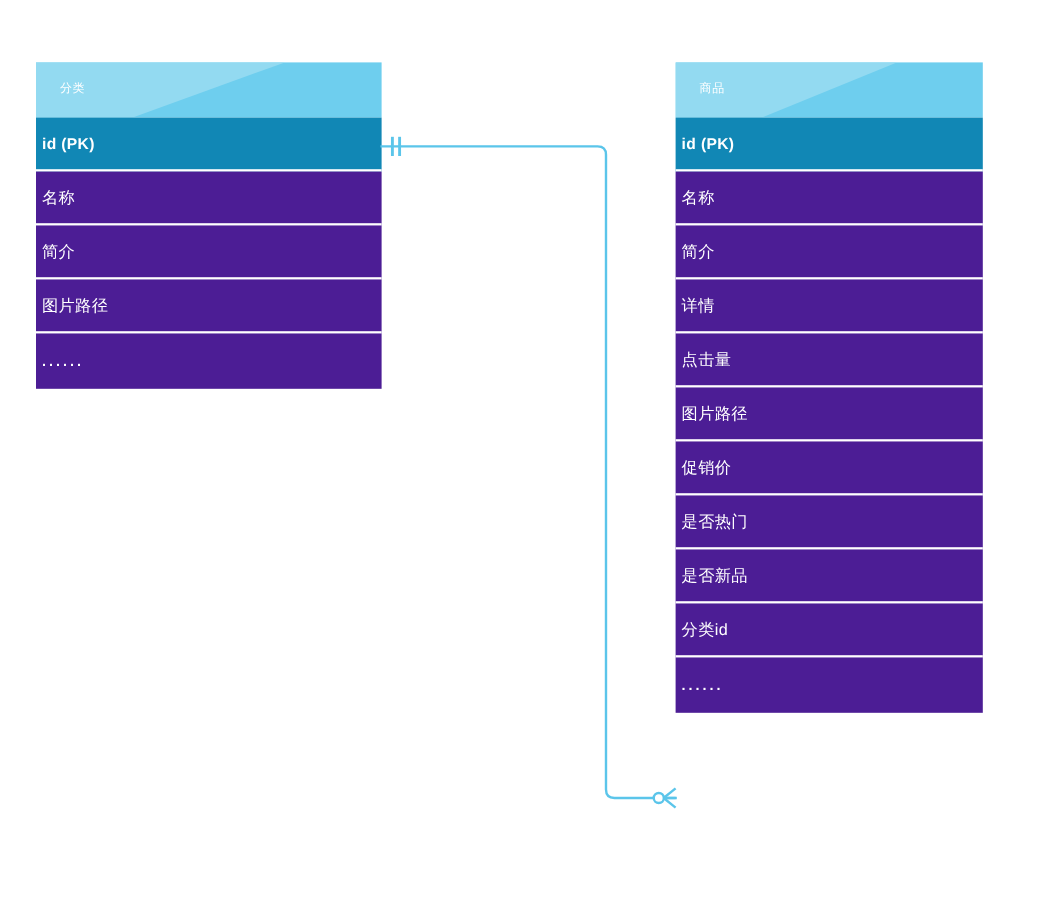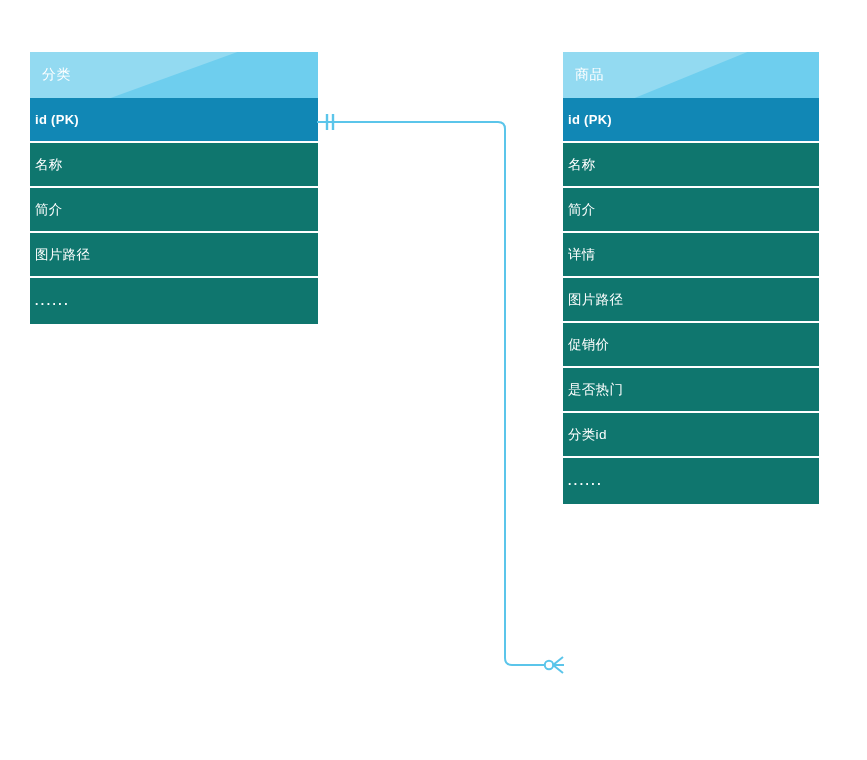--- a/index.html
+++ b/index.html
@@ -38,36 +38,35 @@
     content: "";
     position: absolute;
     inset: 0;
     background: #93DAF1;
     clip-path: polygon(0 0, 72% 0, 28% 100%, 0 100%);
   }
   .entity-title {
     position: relative;
     z-index: 2;
     color: #ffffff;
-    font-size: 14px;
+    font-size: 10px;
     line-height: 46px;
-    padding-left: 12px;
+    padding-left: 20px;
     letter-spacing: 0.5px;
     white-space: nowrap;
-    font-family: Liberation Mono, monospace;
   }
 
   .entity-rows {
     background: #ffffff;
   }
 
   .attr-row {
     position: relative;
     height: 45px;
-    background: #0f766e;
+    background: #4c1d95;
     border-bottom: 2px solid #ffffff;
     box-sizing: border-box;
   }
   .attr-row:last-child {
     border-bottom: none;
     height: 46px;
   }
   .attr-row.is-pk {
     background: #1187B5;
     border-bottom: 2px solid #ffffff;
@@ -144,27 +143,33 @@
           <div class="attr-row">
             <span class="attr-label">名称</span>
           </div>
           <div class="attr-row">
             <span class="attr-label">简介</span>
           </div>
           <div class="attr-row">
             <span class="attr-label">详情</span>
           </div>
           <div class="attr-row">
+            <span class="attr-label">点击量</span>
+          </div>
+          <div class="attr-row">
             <span class="attr-label">图片路径</span>
           </div>
           <div class="attr-row">
             <span class="attr-label">促销价</span>
           </div>
           <div class="attr-row">
             <span class="attr-label">是否热门</span>
+          </div>
+          <div class="attr-row">
+            <span class="attr-label">是否新品</span>
           </div>
           <div class="attr-row">
             <span class="attr-label">分类id</span>
           </div>
           <div class="attr-row">
             <span class="attr-label is-ellipsis">......</span>
           </div>
         </div>
       </div>
     </div>

